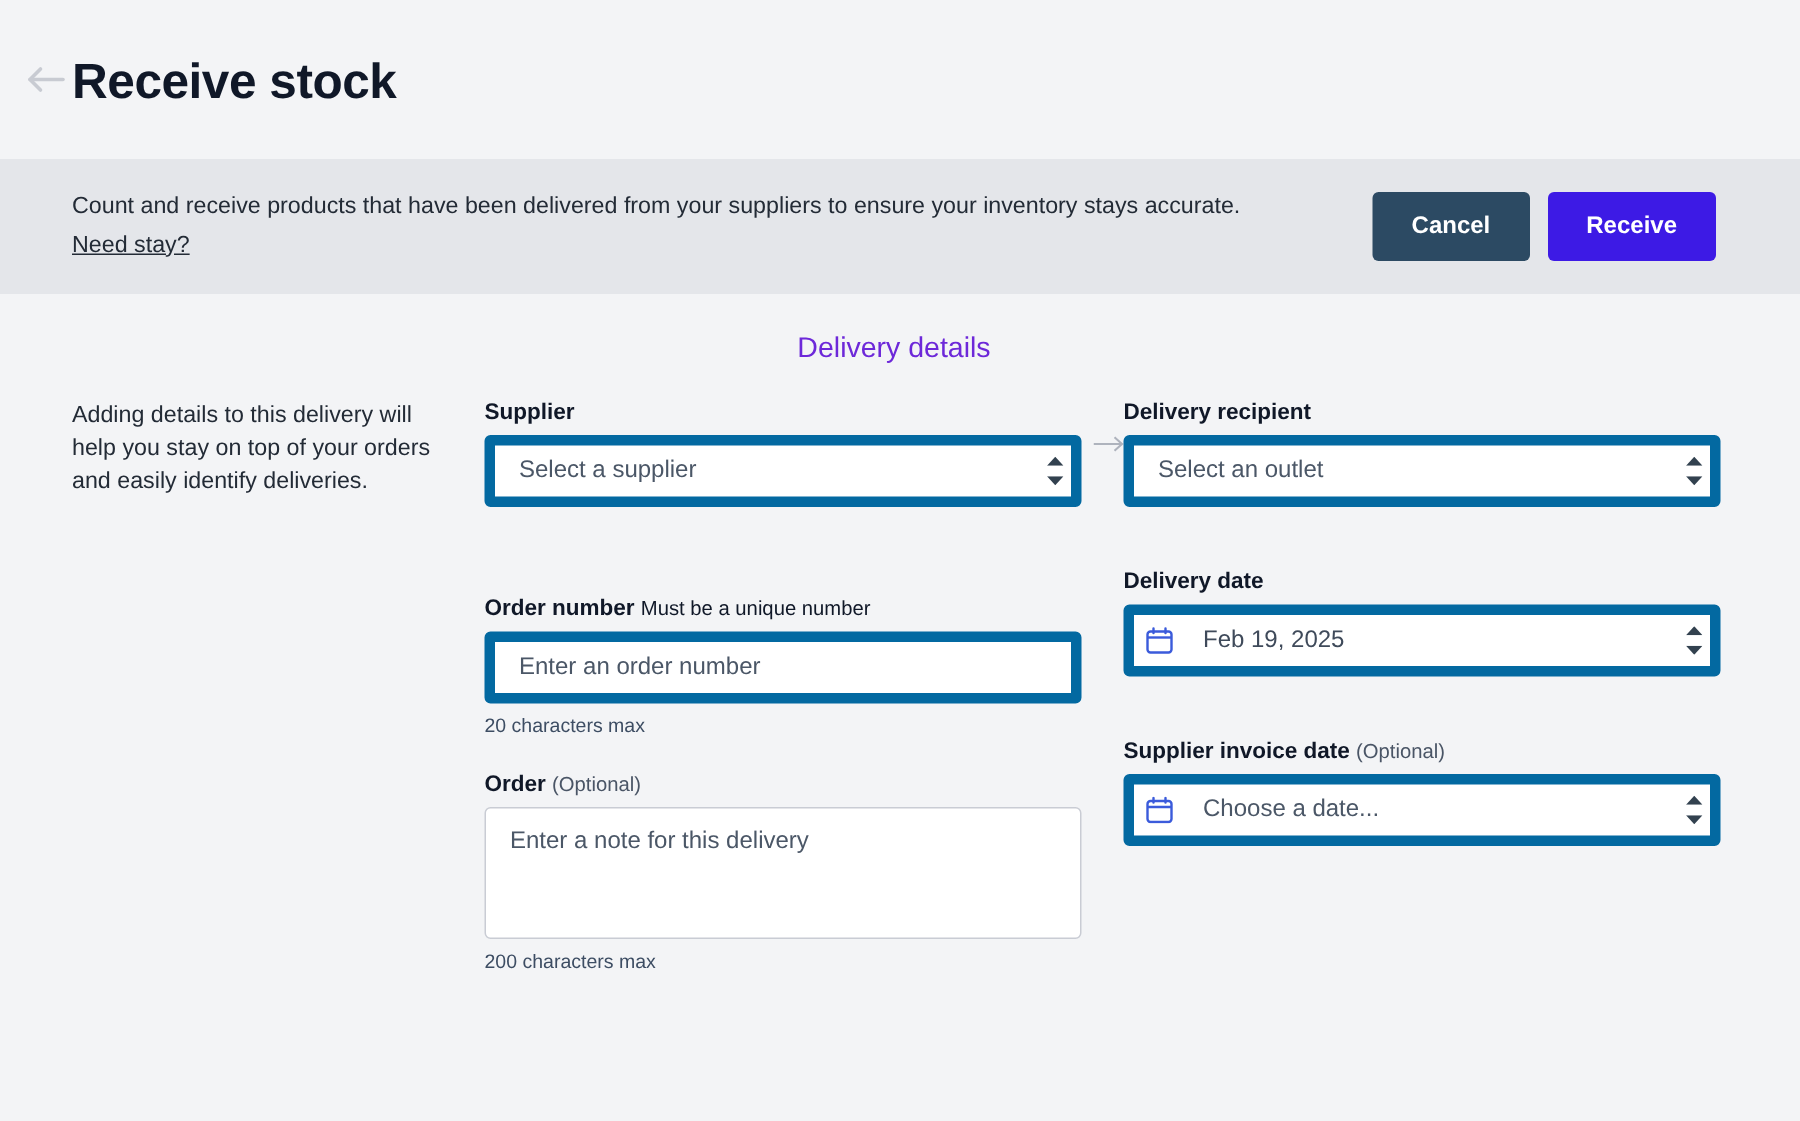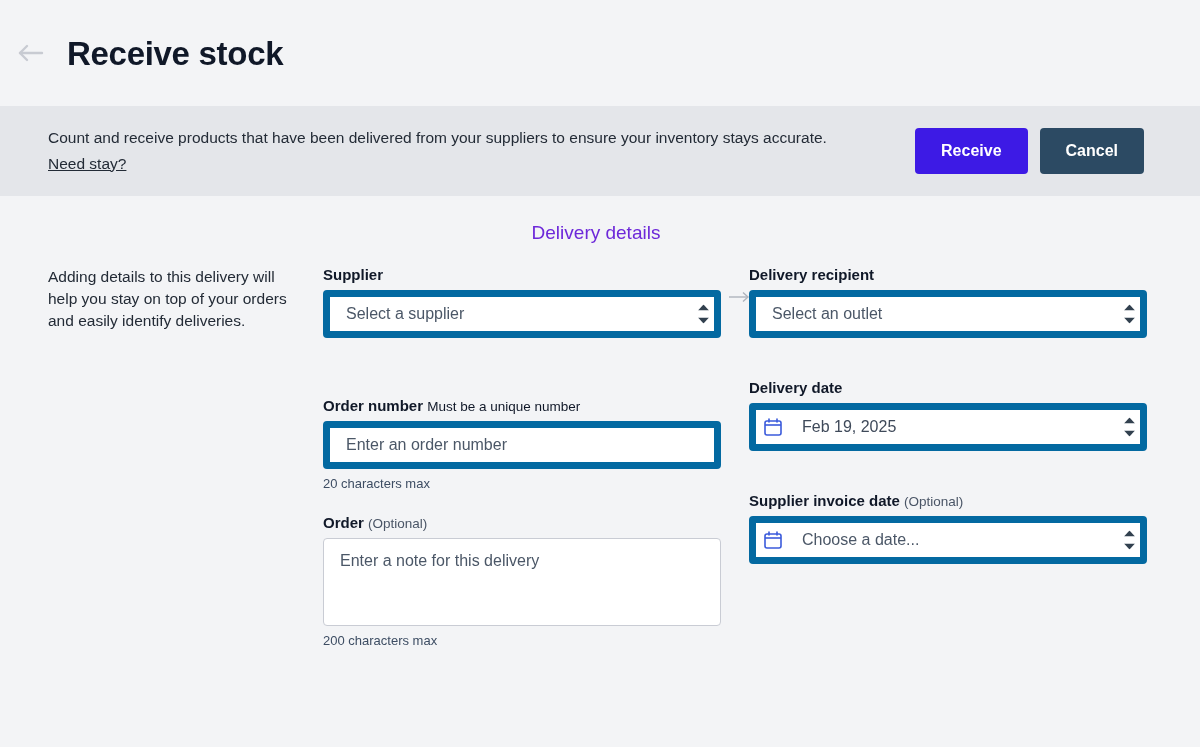--- a/index.html
+++ b/index.html
@@ -25,21 +25,21 @@
     color: #c8cbd2;
     flex: 0 0 auto;
     cursor: pointer;
   }
   .back-arrow svg { display: block; }
   .page-title {
     font-size: 33px;
     font-weight: bold;
     letter-spacing: -0.3px;
     color: #101828;
-    margin-left: 19px;
+    margin-left: 0;
     line-height: 1;
   }
 
   
   .action-bar {
     background: #e4e6ea;
     height: 90px;
     display: flex;
     align-items: center;
     padding: 0 56px 0 48px;
@@ -214,22 +214,22 @@
   </div>
   <div class="page-title">Receive stock</div>
 </div>
 
 <div class="action-bar">
   <div class="action-bar-text">
     <div>Count and receive products that have been delivered from your suppliers to ensure your inventory stays accurate.</div>
     <a class="help-link">Need stay?</a>
   </div>
   <div class="action-buttons">
+    <button class="btn btn-cancel">Cancel</button>
     <button class="btn btn-receive">Receive</button>
-    <button class="btn btn-cancel">Cancel</button>
   </div>
 </div>
 
 <div class="content">
   <h2 class="section-title">Delivery details</h2>
 
   <div class="cols">
     <div class="col-desc">Adding details to this delivery will help you stay on top of your orders and easily identify deliveries.</div>
 
     <div class="col-fields rel">

